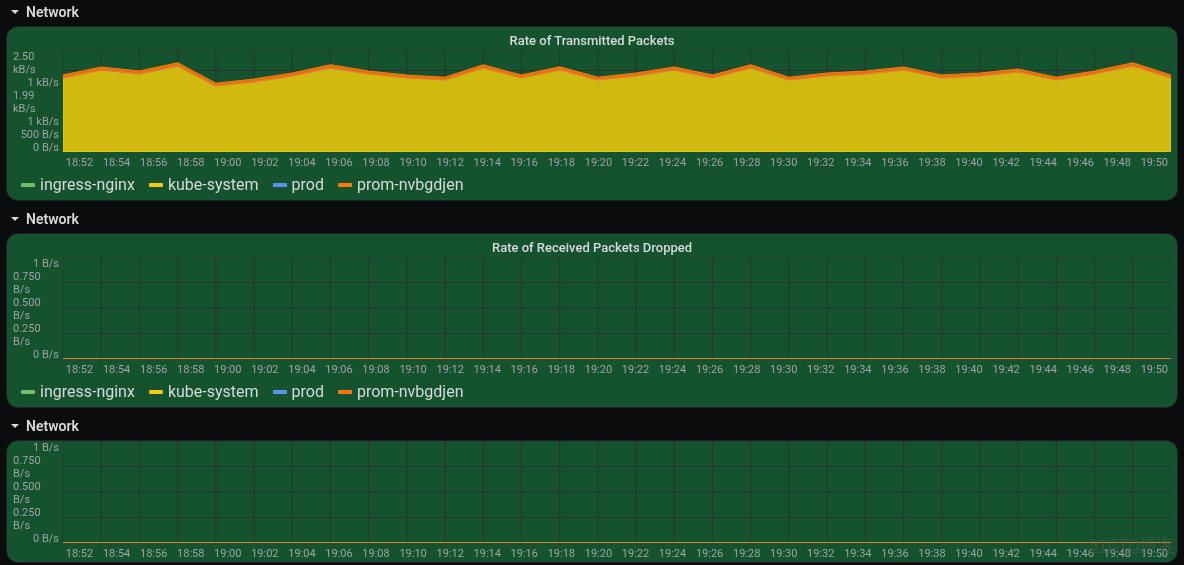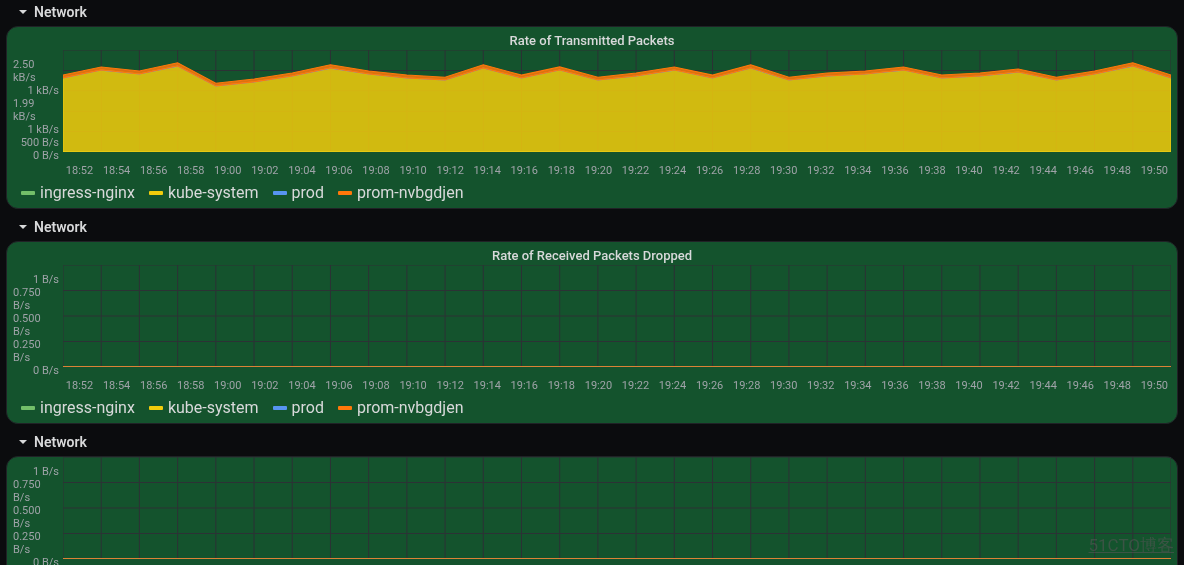--- a/index.html
+++ b/index.html
@@ -8,21 +8,21 @@
     color: #d8d9da;
     font-family: -apple-system, BlinkMacSystemFont, "Segoe UI", Roboto, Helvetica, Arial, sans-serif;
     font-size: 12px;
     width: 1184px;
     height: 565px;
     overflow: hidden;
   }
   .row-header {
     display: flex;
     align-items: center;
-    padding: 4px 16px;
+    padding: 4px 8px;
     cursor: pointer;
     font-weight: 600;
     font-size: 14px;
     color: #d8d9da;
   }
   .row-header .chev {
     width: 14px;
     display: inline-flex;
     align-items: center;
     justify-content: center;
@@ -49,21 +49,20 @@
   }
   .y-axis {
     display: flex;
     flex-direction: column;
     justify-content: space-between;
     align-items: flex-end;
     font-size: 11px;
     color: #9fa3a8;
     padding-right: 4px;
     width: 50px;
-    margin-top: 8px;
   }
   .plot-wrap {
     flex: 1;
     position: relative;
   }
   .plot-wrap svg { display: block; width: 100%; height: 100%; }
   .gridline { stroke: #2c3235; stroke-width: 1; }
   .x-axis {
     display: flex;
     justify-content: space-between;

